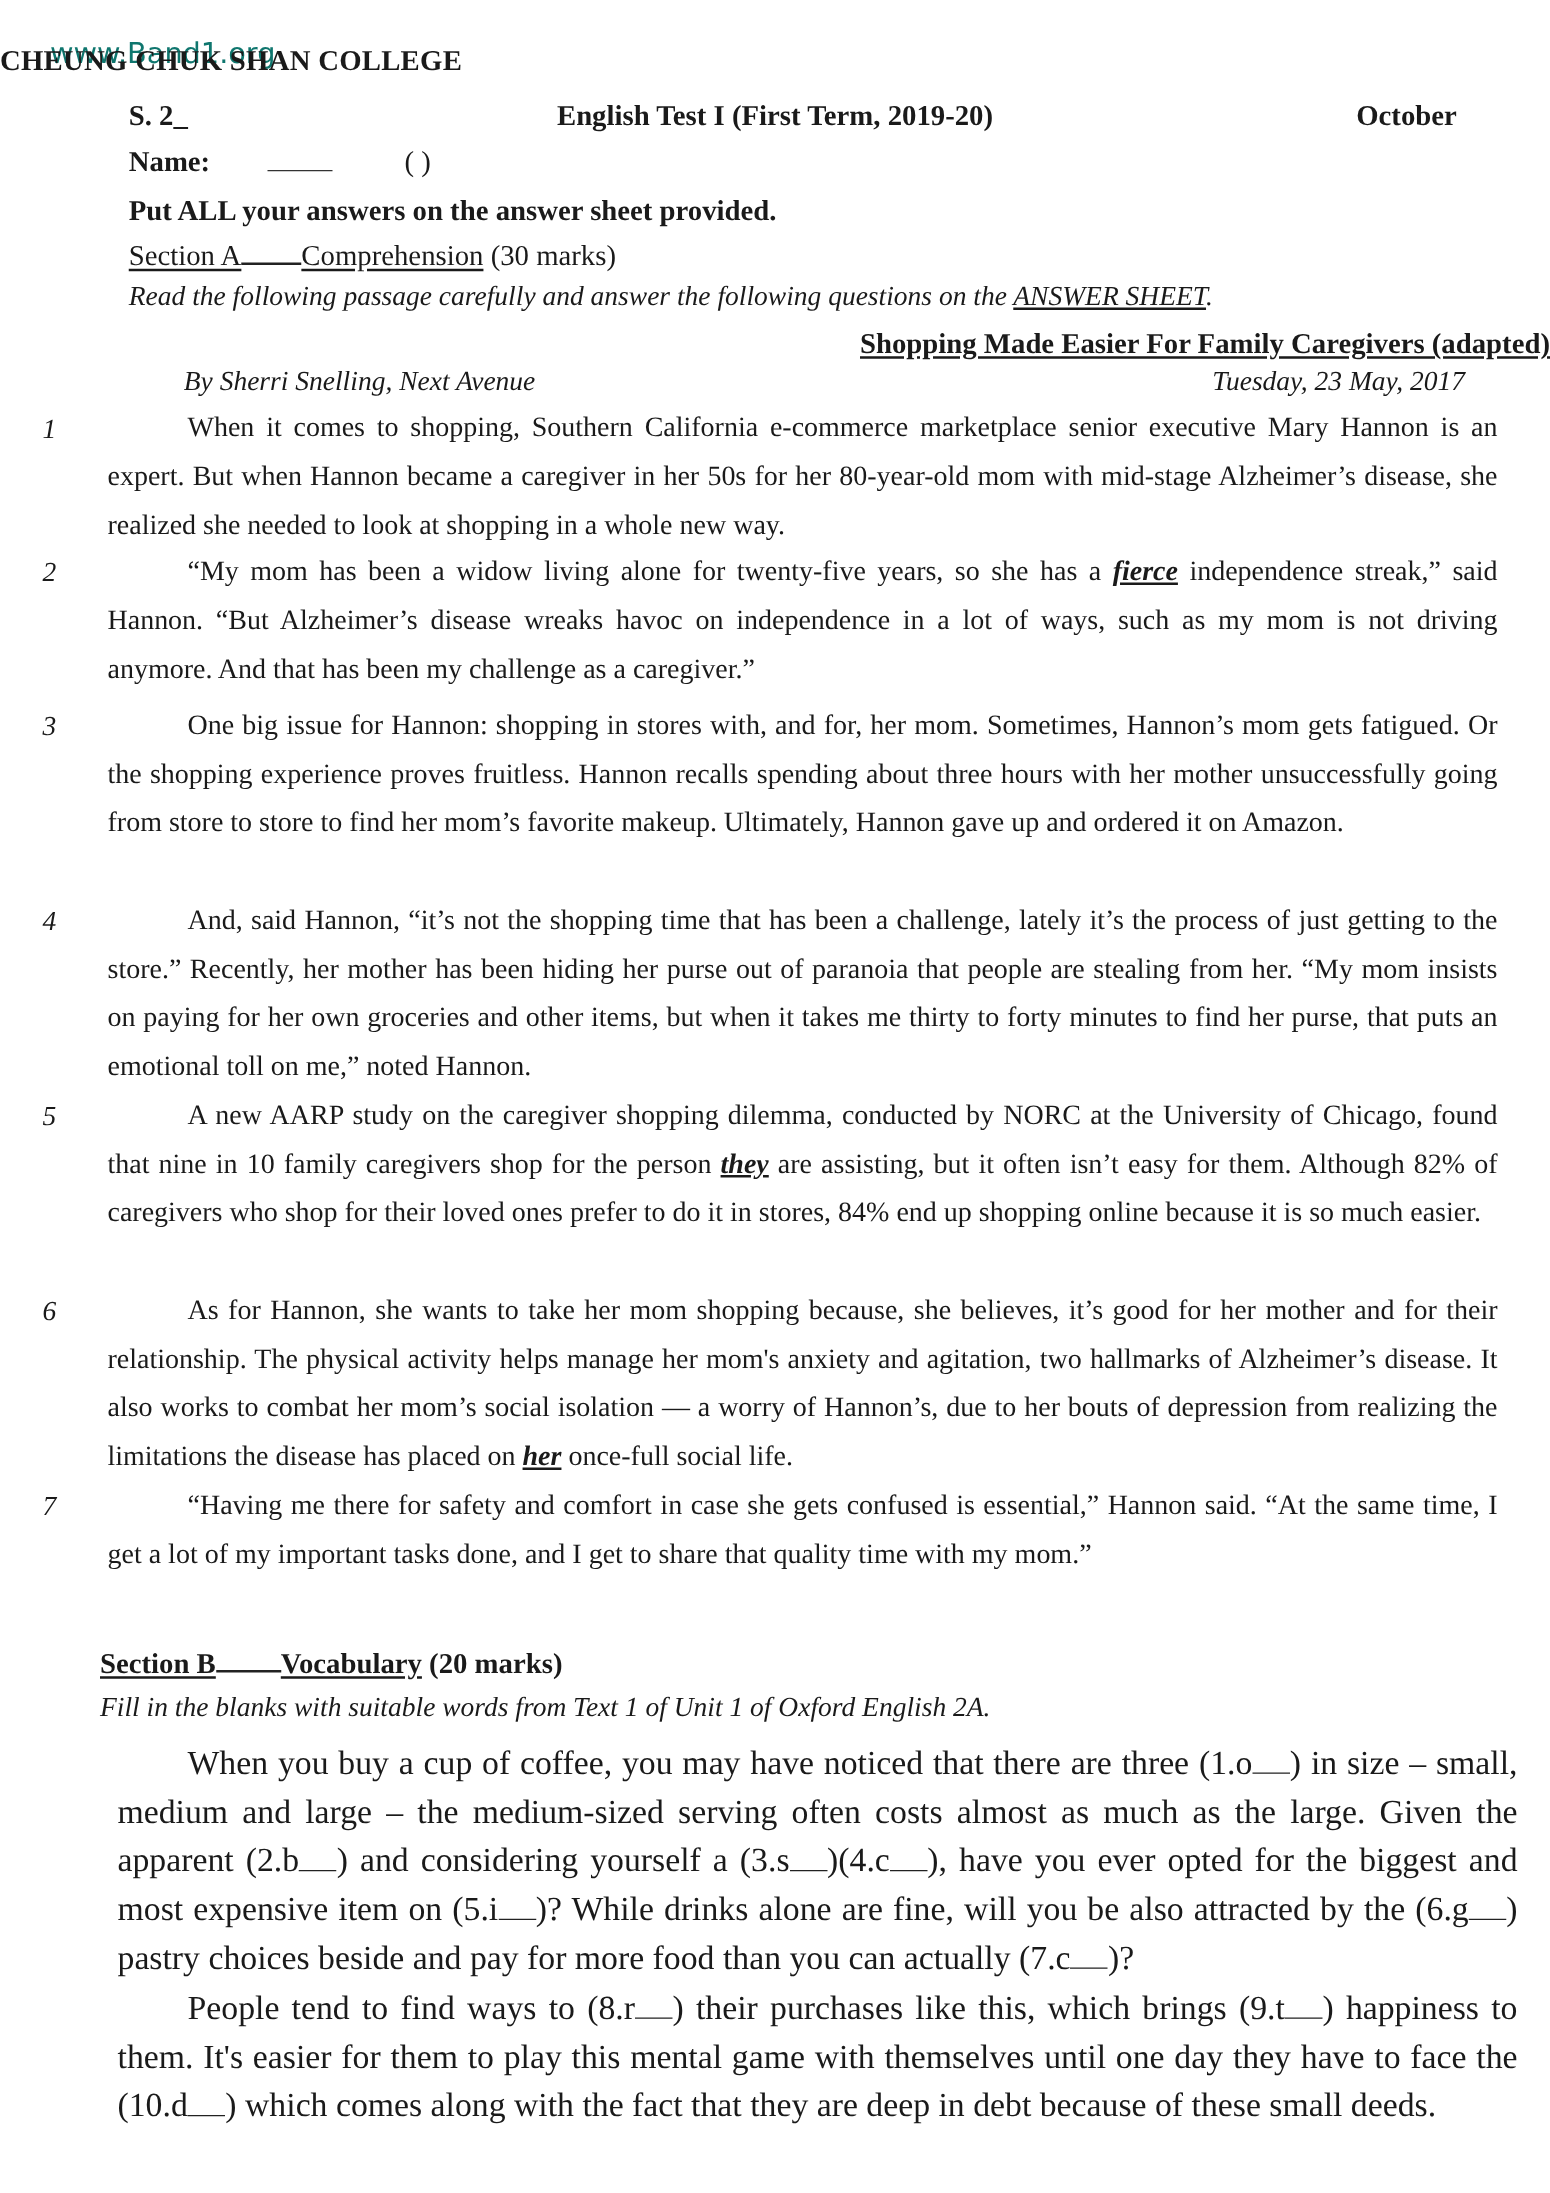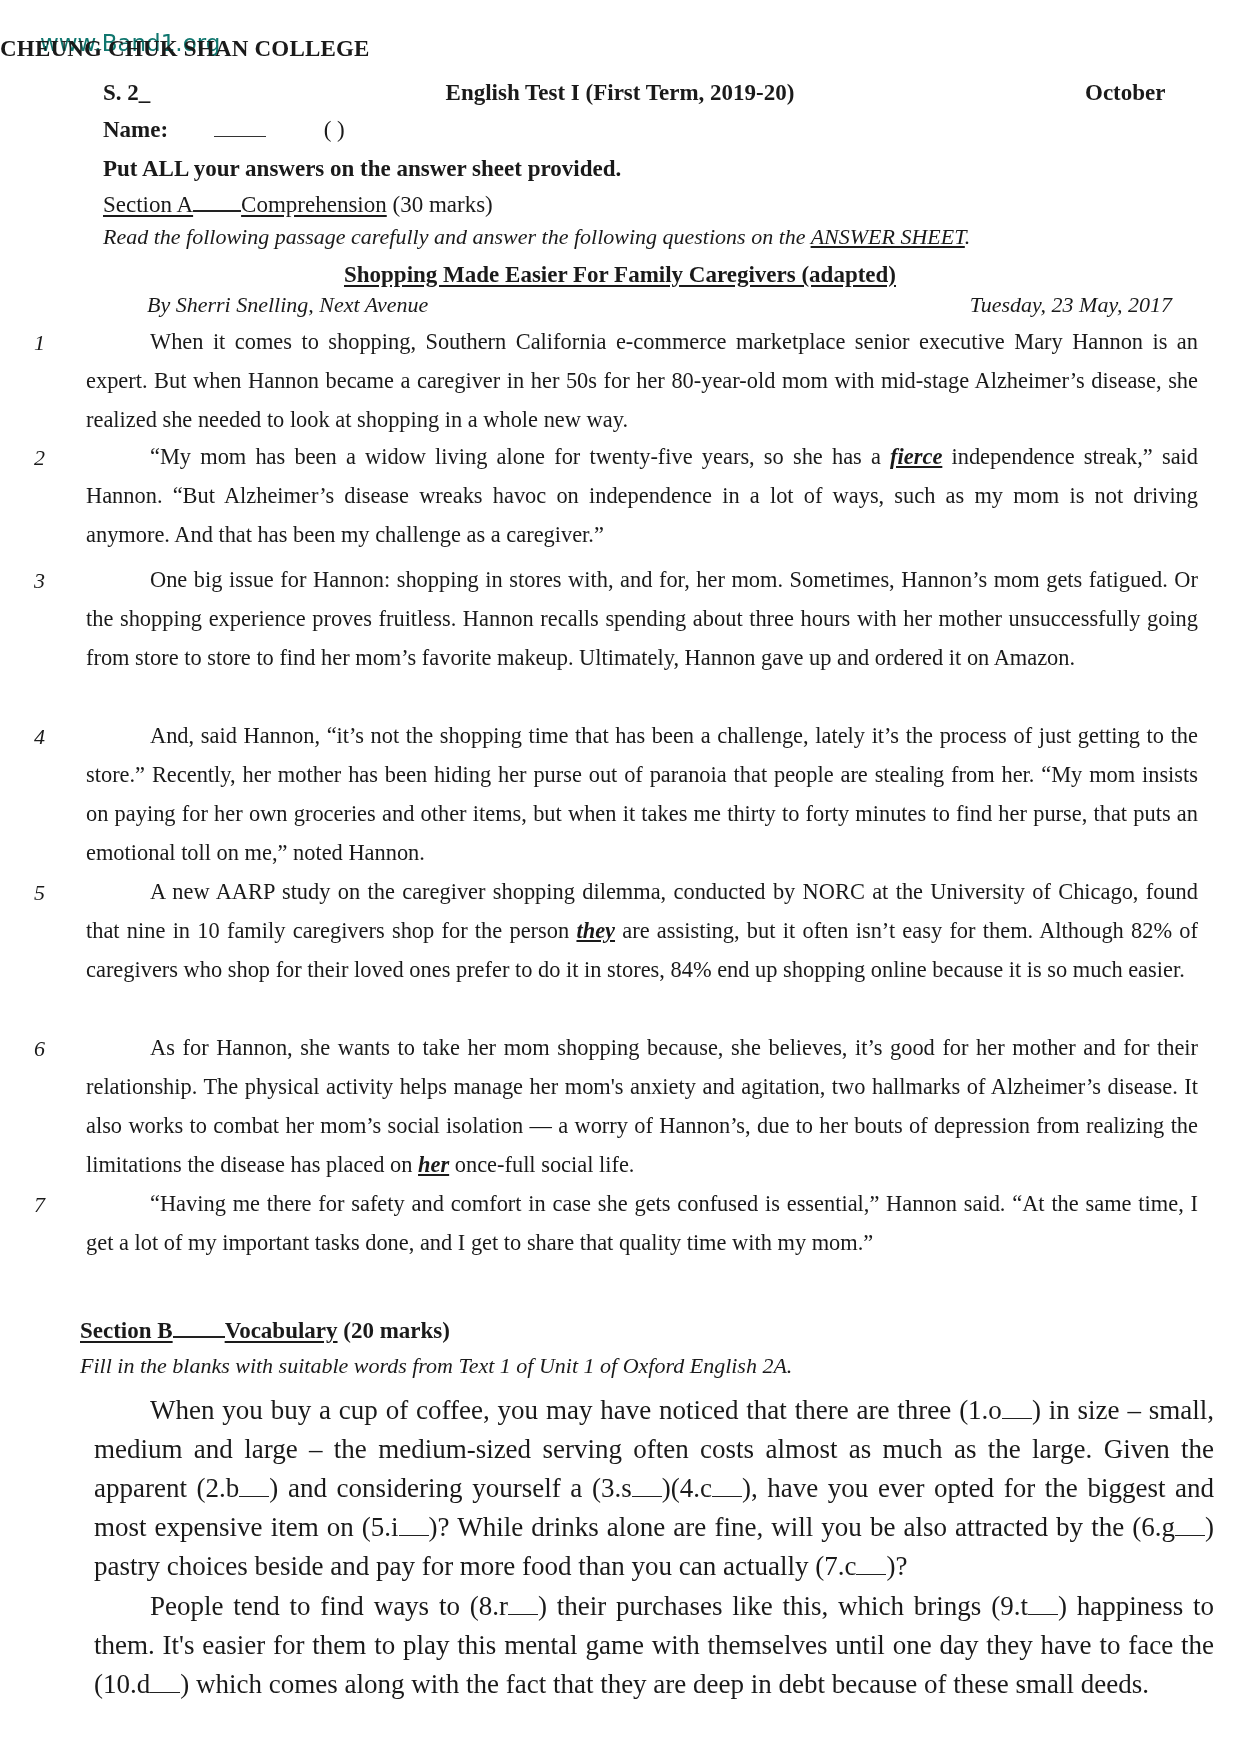--- a/index.html
+++ b/index.html
@@ -12,21 +12,21 @@
   .month { left: 1070px; top: 80px; font-weight: bold; font-size: 23px; margin-left: 15px; }
   .name { left: 103px; top: 117px; font-weight: bold; font-size: 23px; }
   .name .blank { display: inline-block; width: 52px; border-bottom: 1px solid #333; margin-left: 40px; height: 18px; vertical-align: baseline; }
   .name .paren { margin-left: 52px; font-weight: normal; }
   .instr { left: 103px; top: 156px; font-weight: bold; font-size: 23px; }
   .secA { left: 103px; top: 190px; font-weight: normal; font-size: 23px; }
   .secA u { text-underline-offset: 3px; }
   .secA .gap { display: inline-block; width: 48px; border-bottom: 2px solid #222; height: 20px; vertical-align: baseline; }
   .readinstr { left: 103px; top: 224px; font-style: italic; font-size: 22px; }
   .readinstr span.u { text-decoration: underline; }
-  .title { left: 0; width: 1240px; top: 262px; text-align: center; font-weight: bold; font-size: 23px; text-decoration: underline; text-underline-offset: 3px; }
+  .title { left: 0; width: 1240px; top: 262px; text-align: right; font-weight: bold; font-size: 23px; text-decoration: underline; text-underline-offset: 3px; }
   .byline { left: 103px; top: 292px; font-style: italic; font-size: 22px; margin-left: 44px; }
   .date { right: 68px; top: 292px; font-style: italic; font-size: 22px; }
   .para { position: absolute; left: 86px; width: 1112px; font-size: 22.4px; line-height: 39px; text-align: justify; text-indent: 64px; }
   .pnum { position: absolute; left: 34px; font-style: italic; font-size: 22px; }
   .secB { left: 80px; top: 1316px; font-weight: bold; font-size: 23px; }
   .secB u { text-underline-offset: 3px; }
   .secB .gap { display: inline-block; width: 52px; border-bottom: 2px solid #222; height: 20px; vertical-align: baseline; }
   .fillinstr { left: 80px; top: 1353px; font-style: italic; font-size: 22px; }
   .vpara { position: absolute; left: 94px; width: 1120px; font-size: 27px; line-height: 39px; text-align: justify; text-indent: 56px; }
   .blank-slot { white-space: nowrap; }

